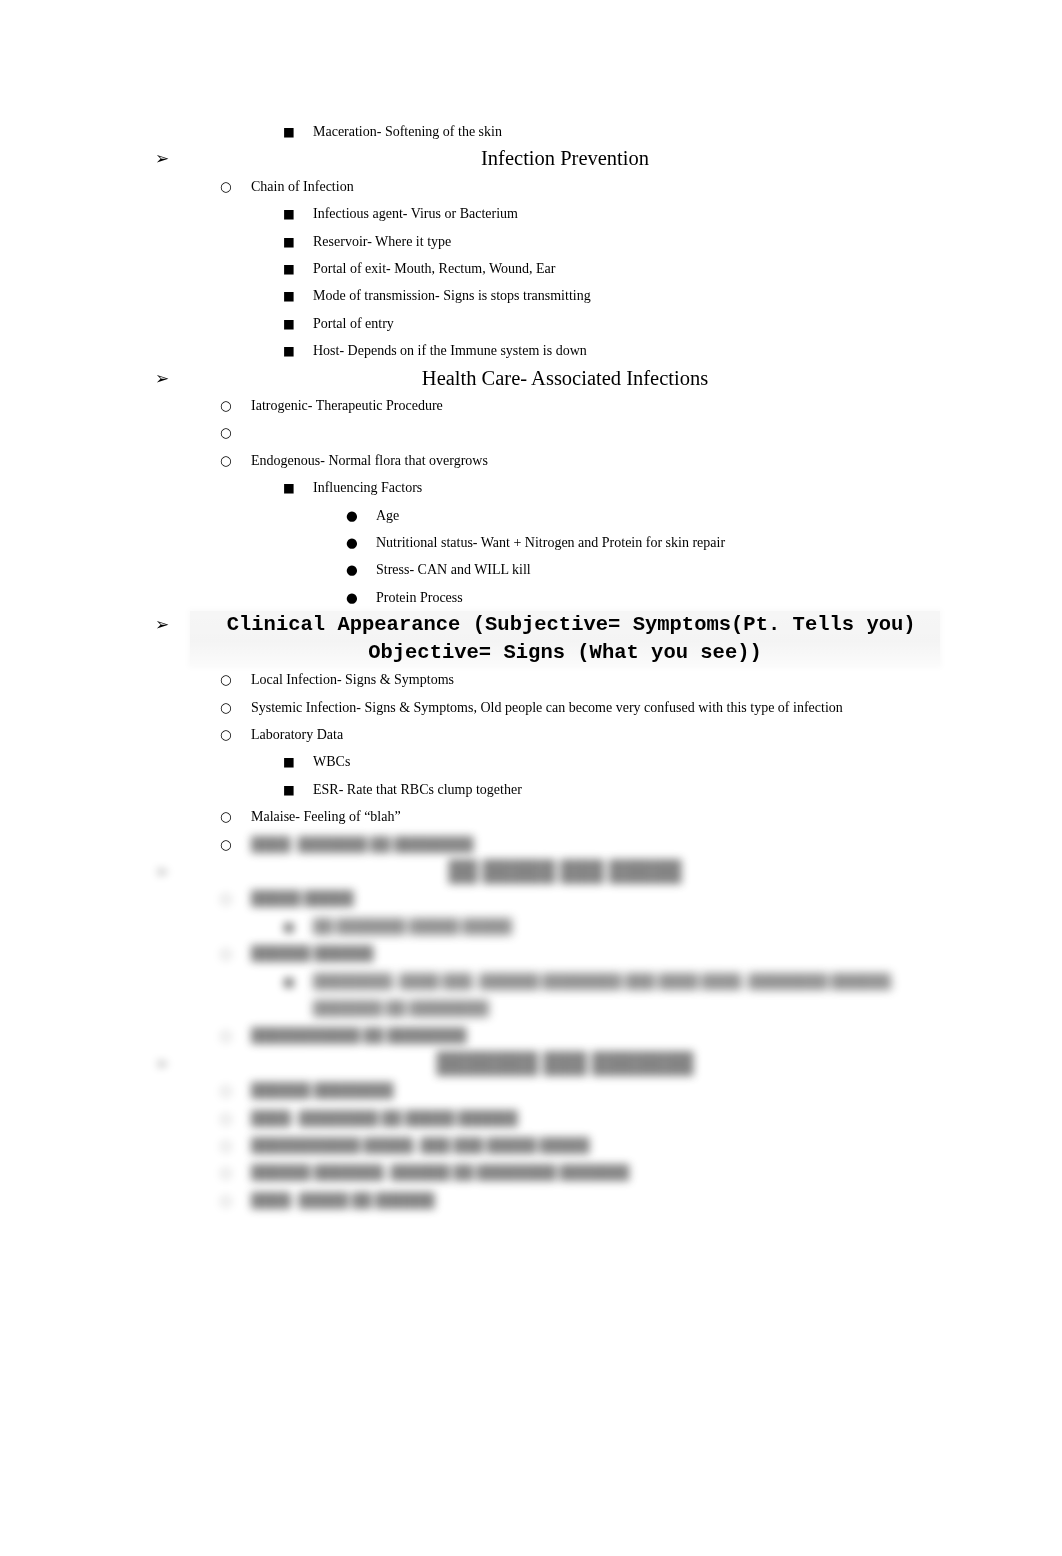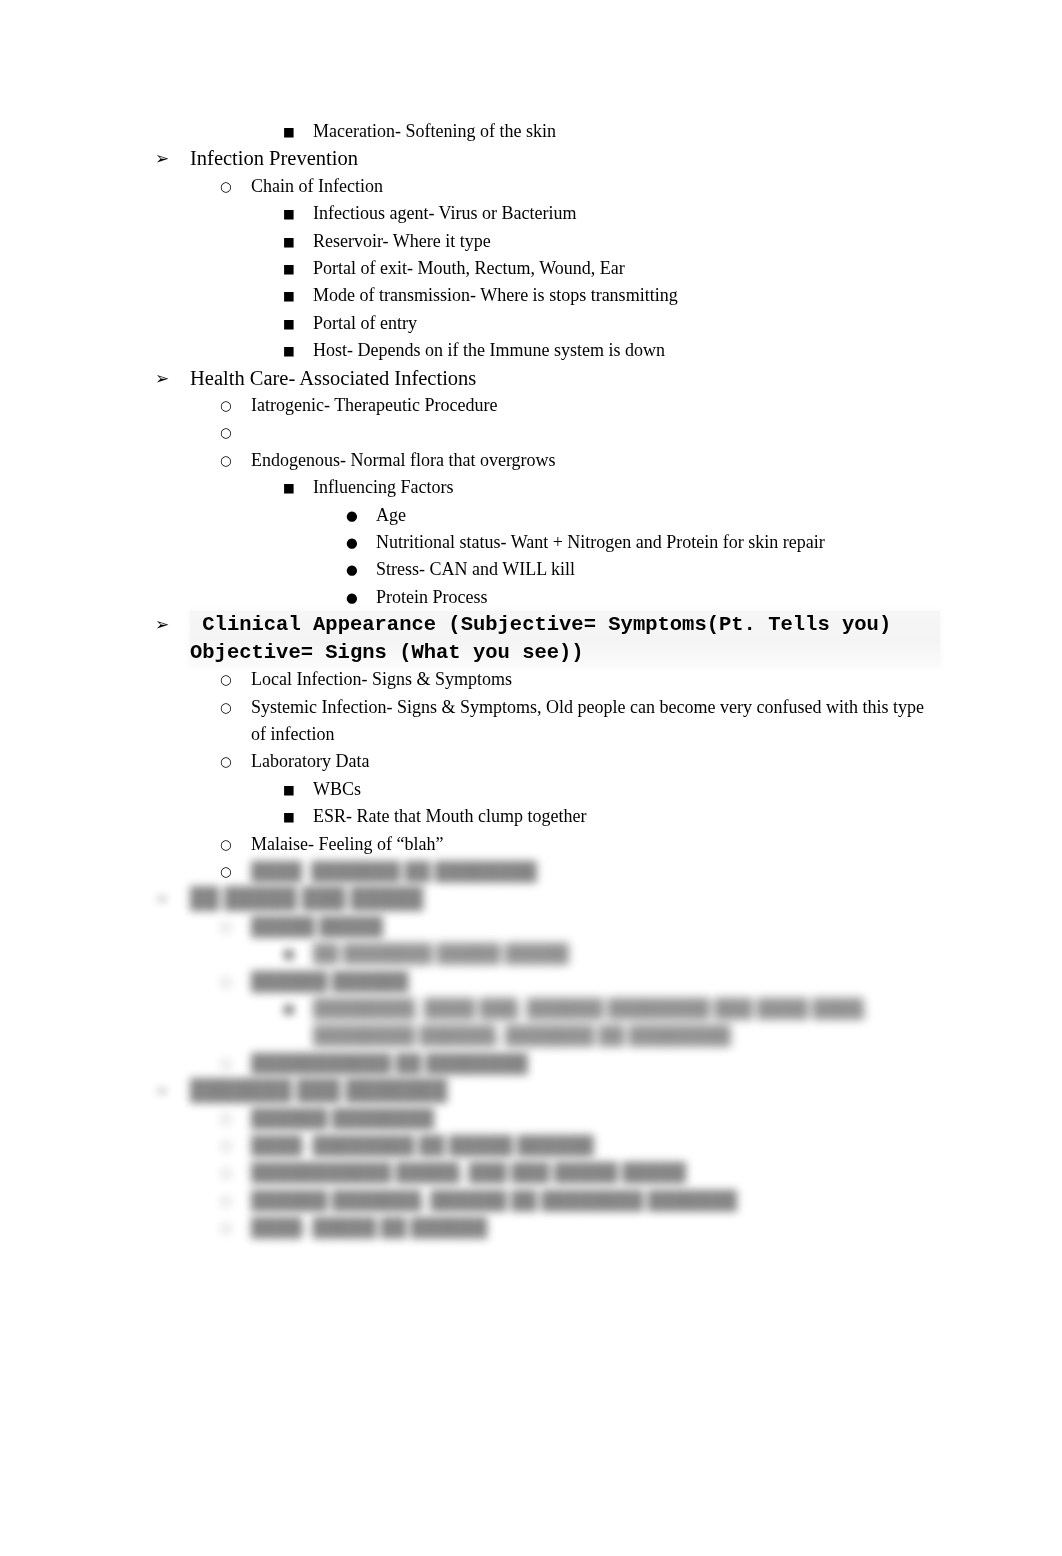--- a/index.html
+++ b/index.html
@@ -44,33 +44,33 @@
     position: absolute;
     display: inline-block;
     text-align: left;
     line-height: 27.4px;
     font-family: "DejaVu Sans", sans-serif;
     color: #000;
     -webkit-font-smoothing: antialiased;
   }
   .row .txt {
     display: block;
-    font-size: 18px;
+    font-size: 14px;
     line-height: 27.4px;
     white-space: pre-wrap;
   }
 
   
   .lv1 { padding-left: 40px; }
   .lv1 > .bullet {
     left: 5px;
     top: 0px;
     font-size: 17px;
   }
-  .lv1 > .txt { font-size: 20.5px; }
+  .lv1 > .txt { font-size: 20.5px; text-align: center; }
 
   
   .lv2 { padding-left: 101px; }
   .lv2 > .bullet {
     left: 70px;
     top: 0px;
     font-size: 13.5px;
   }
 
   
@@ -146,21 +146,21 @@
       <div class="row lv3">
         <span class="bullet">■</span>
         <span class="txt">Reservoir- Where it type</span>
       </div>
       <div class="row lv3">
         <span class="bullet">■</span>
         <span class="txt">Portal of exit- Mouth, Rectum, Wound, Ear</span>
       </div>
       <div class="row lv3">
         <span class="bullet">■</span>
-        <span class="txt">Mode of transmission- Where is stops transmitting</span>
+        <span class="txt">Mode of transmission- Signs is stops transmitting</span>
       </div>
       <div class="row lv3">
         <span class="bullet">■</span>
         <span class="txt">Portal of entry</span>
       </div>
       <div class="row lv3">
         <span class="bullet">■</span>
         <span class="txt">Host- Depends on if the Immune system is down</span>
       </div>
       <div class="row lv1">
@@ -213,21 +213,21 @@
       <div class="row lv2">
         <span class="bullet">○</span>
         <span class="txt">Laboratory Data</span>
       </div>
       <div class="row lv3">
         <span class="bullet">■</span>
         <span class="txt">WBCs</span>
       </div>
       <div class="row lv3">
         <span class="bullet">■</span>
-        <span class="txt">ESR- Rate that Mouth clump together</span>
+        <span class="txt">ESR- Rate that RBCs clump together</span>
       </div>
       <div class="row lv2">
         <span class="bullet">○</span>
         <span class="txt">Malaise- Feeling of “blah”</span>
       </div>
       <div class="row lv2 blur">
         <span class="bullet sharp">○</span>
         <span class="txt">████  ███████ ██ ████████</span>
       </div>
       <div class="row lv1 blur">

